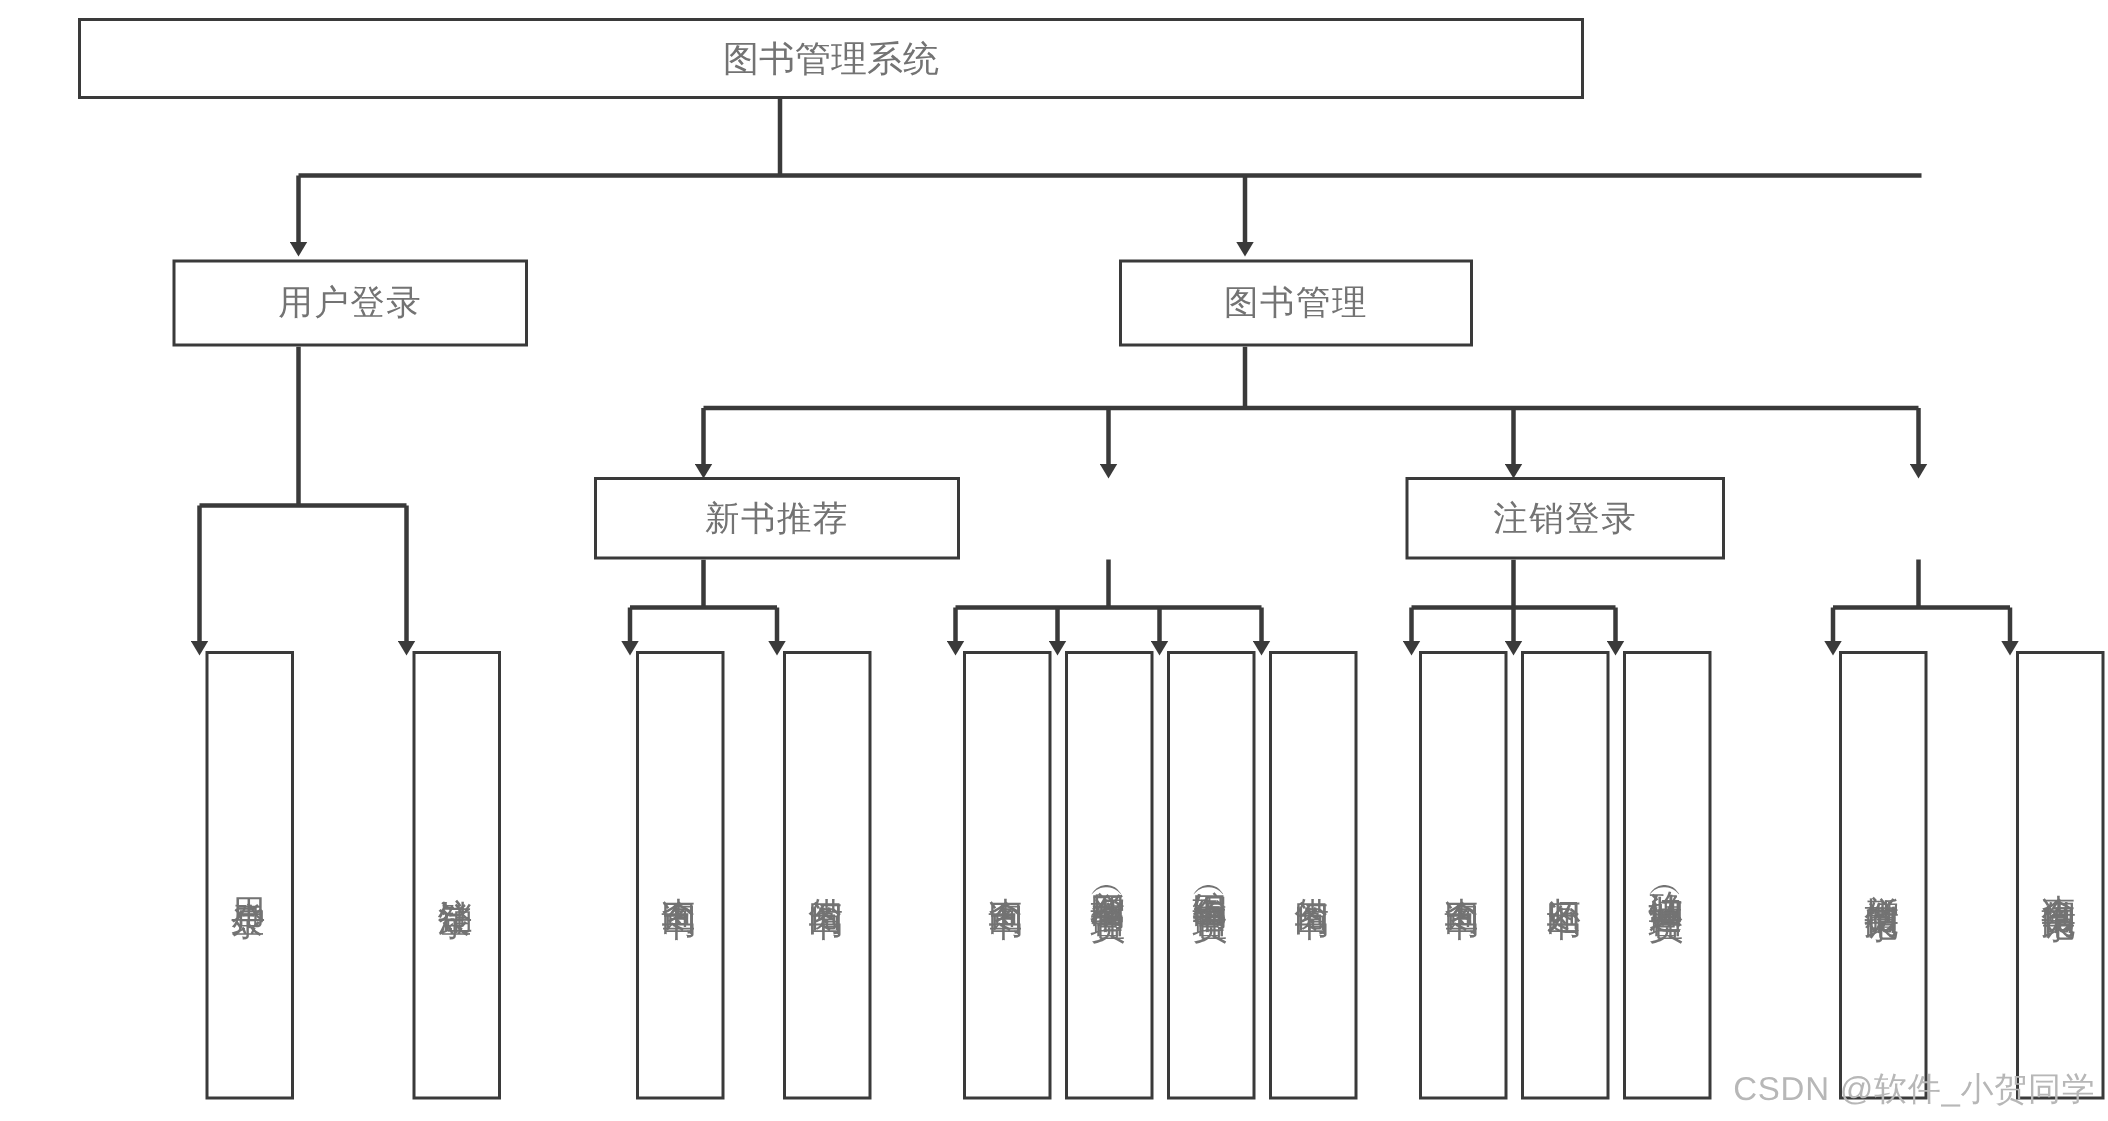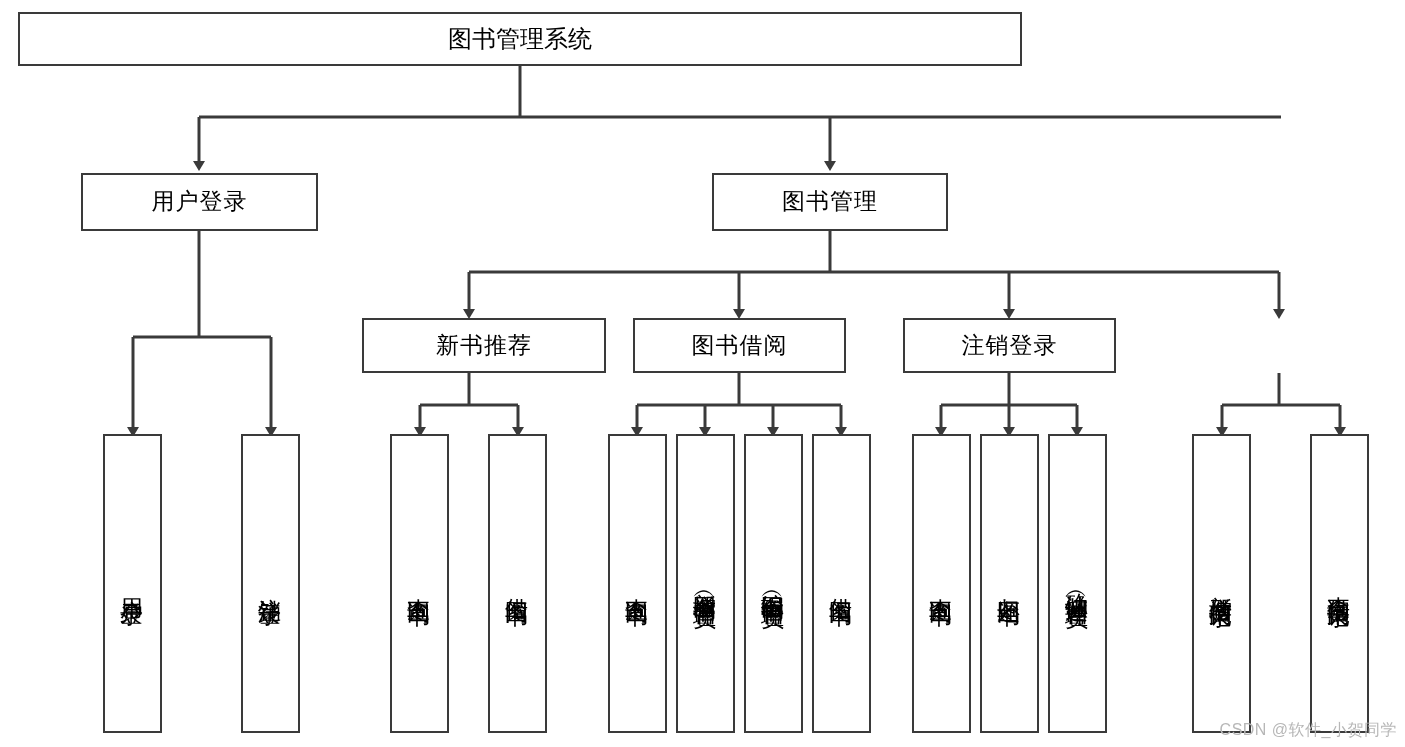--- a/index.html
+++ b/index.html
@@ -26,21 +26,22 @@
     pointer-events: none;
   }
   .node {
     position: absolute;
     box-sizing: border-box;
     border: 2px solid #3a3a3a;
     background: #ffffff;
     display: flex;
     align-items: center;
     justify-content: center;
-    color: #000000;
+    color: #737373;
+    margin-left: 34px;
   }
   .node.h {
     font-size: 23px;
     letter-spacing: 1px;
     line-height: 1.1;
   }
   .node.root {
     font-size: 24px;
   }
   .node.leaf {
@@ -55,21 +56,21 @@
   .node.leaf .vtext {
     writing-mode: vertical-rl;
     text-orientation: upright;
     white-space: nowrap;
     display: block;
   }
   .watermark {
     position: absolute;
     right: 8px;
     bottom: 6px;
-    font-size: 16px;
+    font-size: 22px;
     color: #b7b7b7;
     letter-spacing: 0.5px;
     white-space: nowrap;
   }
 </style>
 </head>
 <body>
 
 <div id="canvas">
 
@@ -130,23 +131,20 @@
   <div class="node h" style="left:81px; top:173px; width:237px; height:58px;">
     <span>用户登录</span>
   </div>
   <div class="node h" style="left:712px; top:173px; width:236px; height:58px;align-items:center;">
     <span>图书管理</span>
   </div>
 
   <div class="node h" style="left:362px; top:318px; width:244px; height:55px;">
     <span>新书推荐</span>
   </div>
-  <div class="node h" style="left:633px; top:318px; width:213px; height:55px;">
-    <span>图书借阅</span>
-  </div>
   <div class="node h" style="left:903px; top:318px; width:213px; height:55px;">
     <span>注销登录</span>
   </div>
 
   <div class="node leaf" style="left:103px; top:434px; width:59px; height:299px;">
     <span class="vtext">用户登录</span>
   </div>
   <div class="node leaf" style="left:241px; top:434px; width:59px; height:299px;">
     <span class="vtext">注销登录</span>
   </div>

